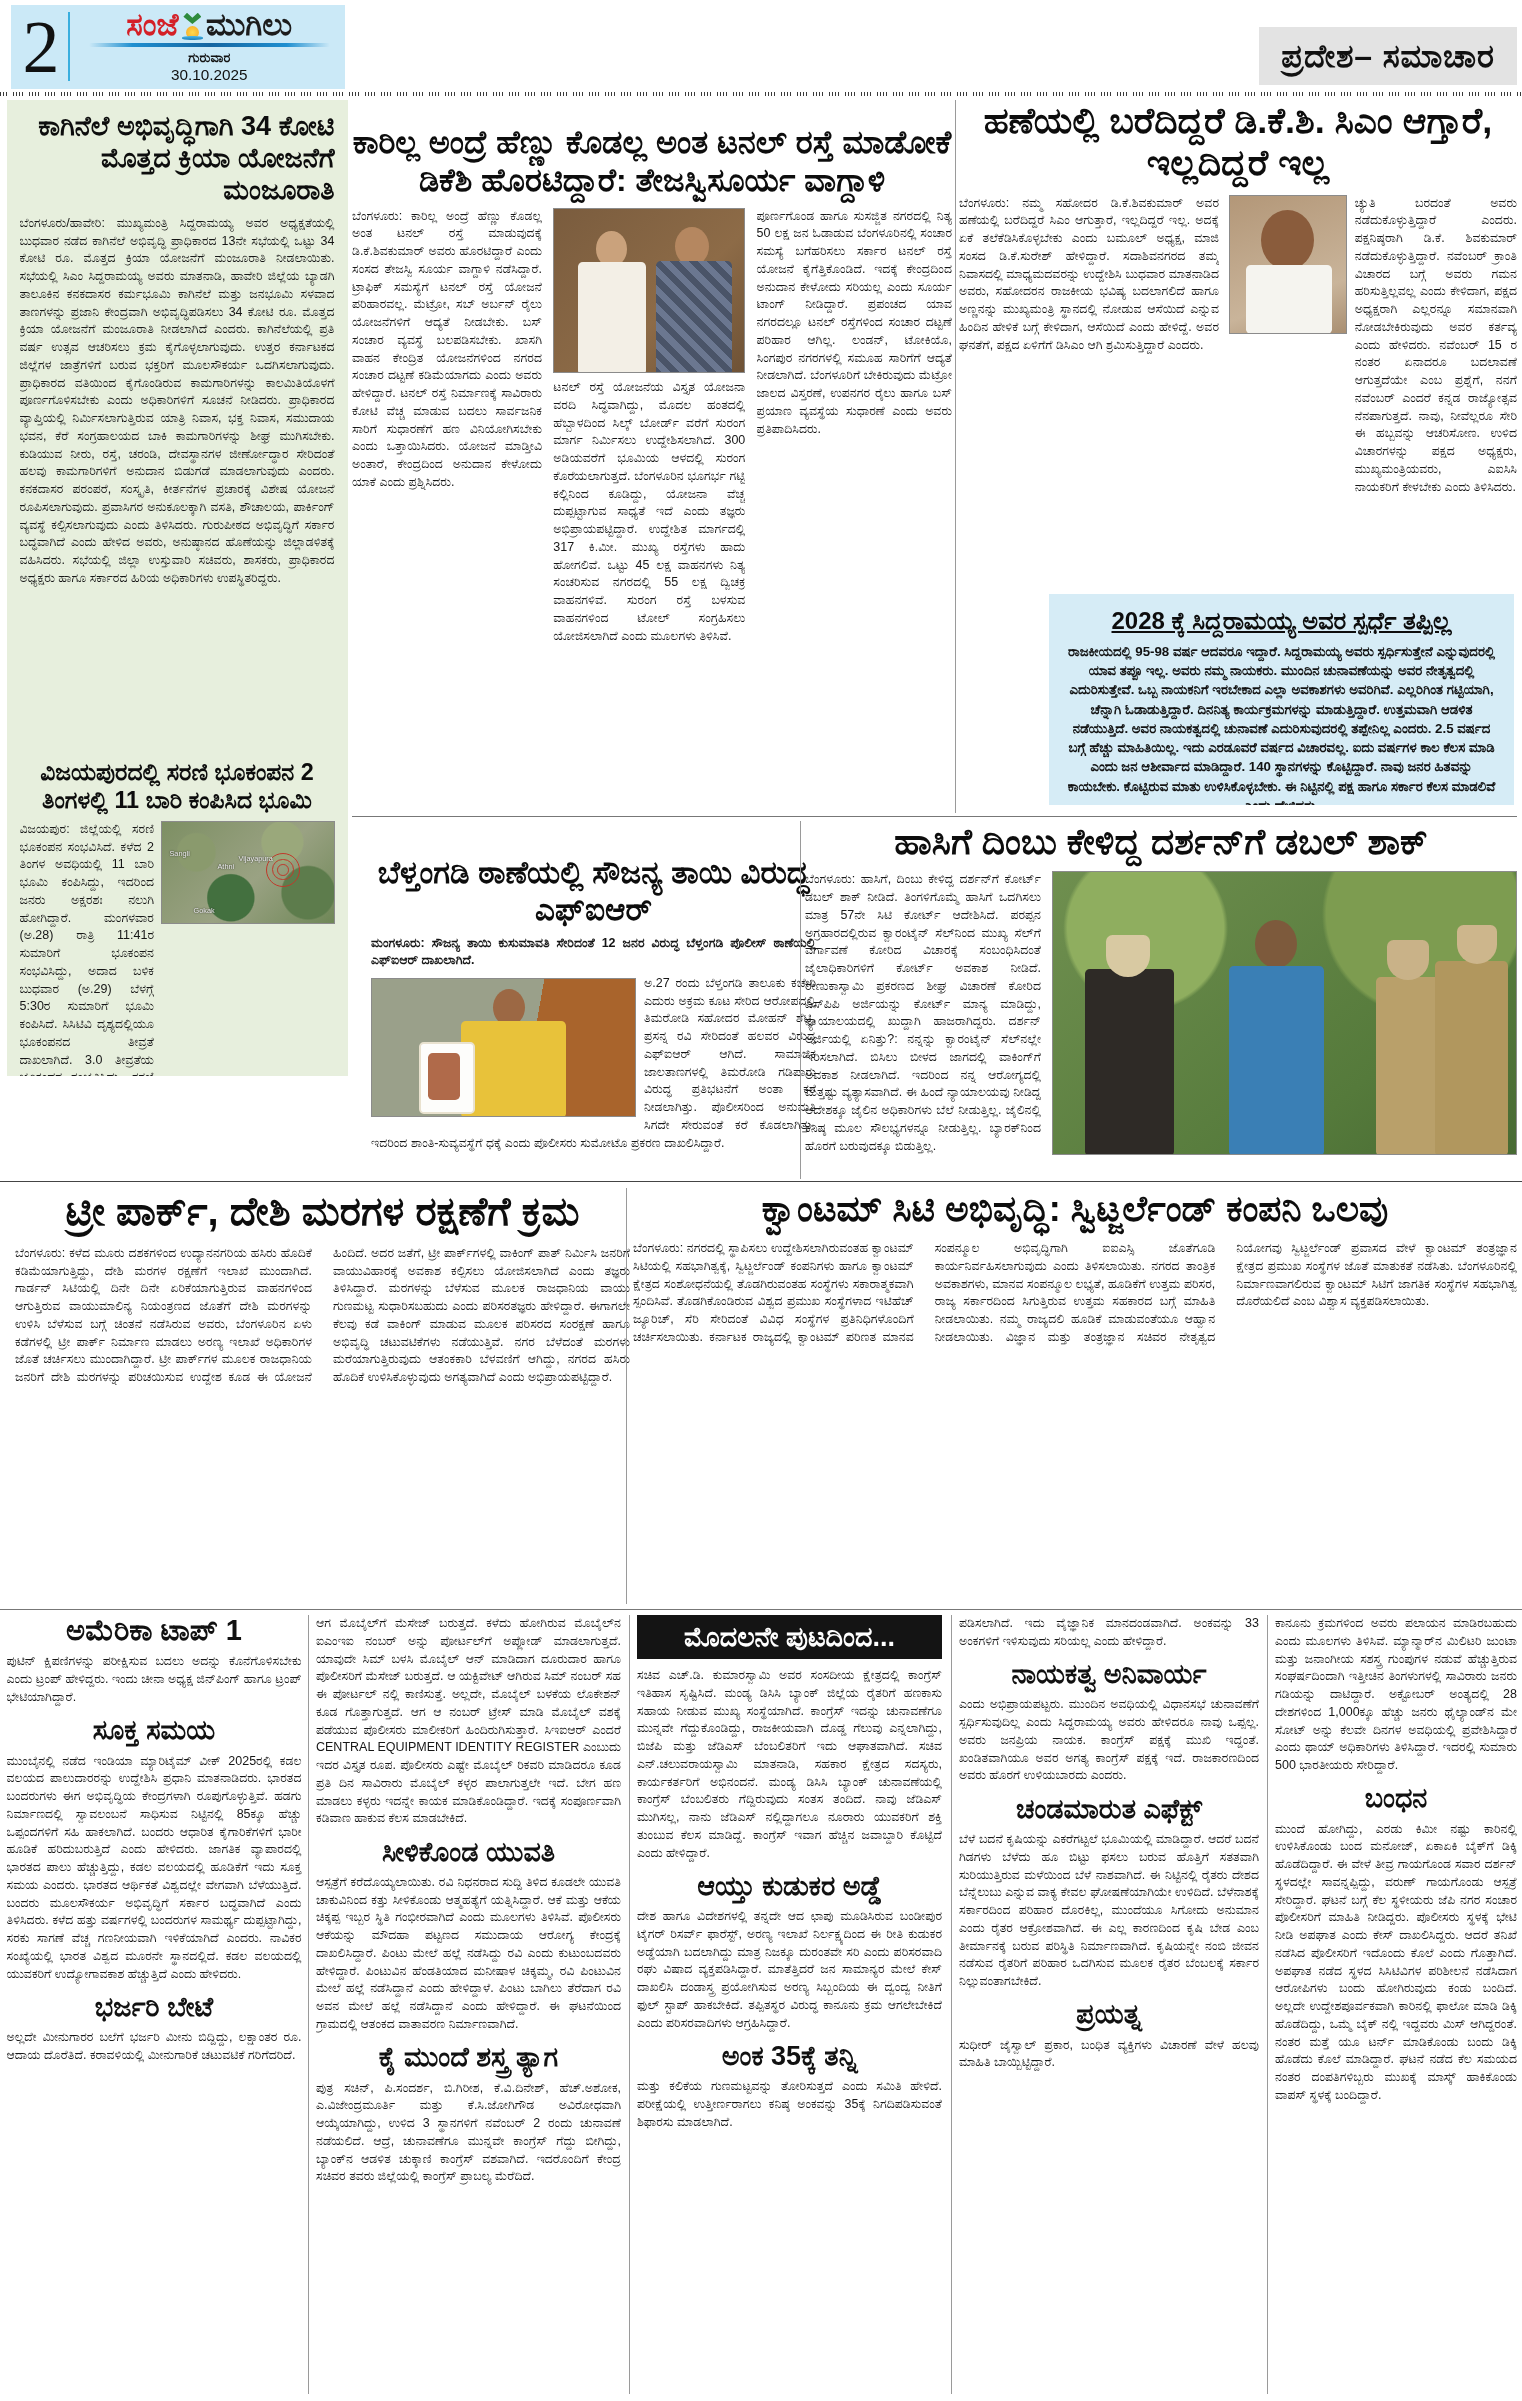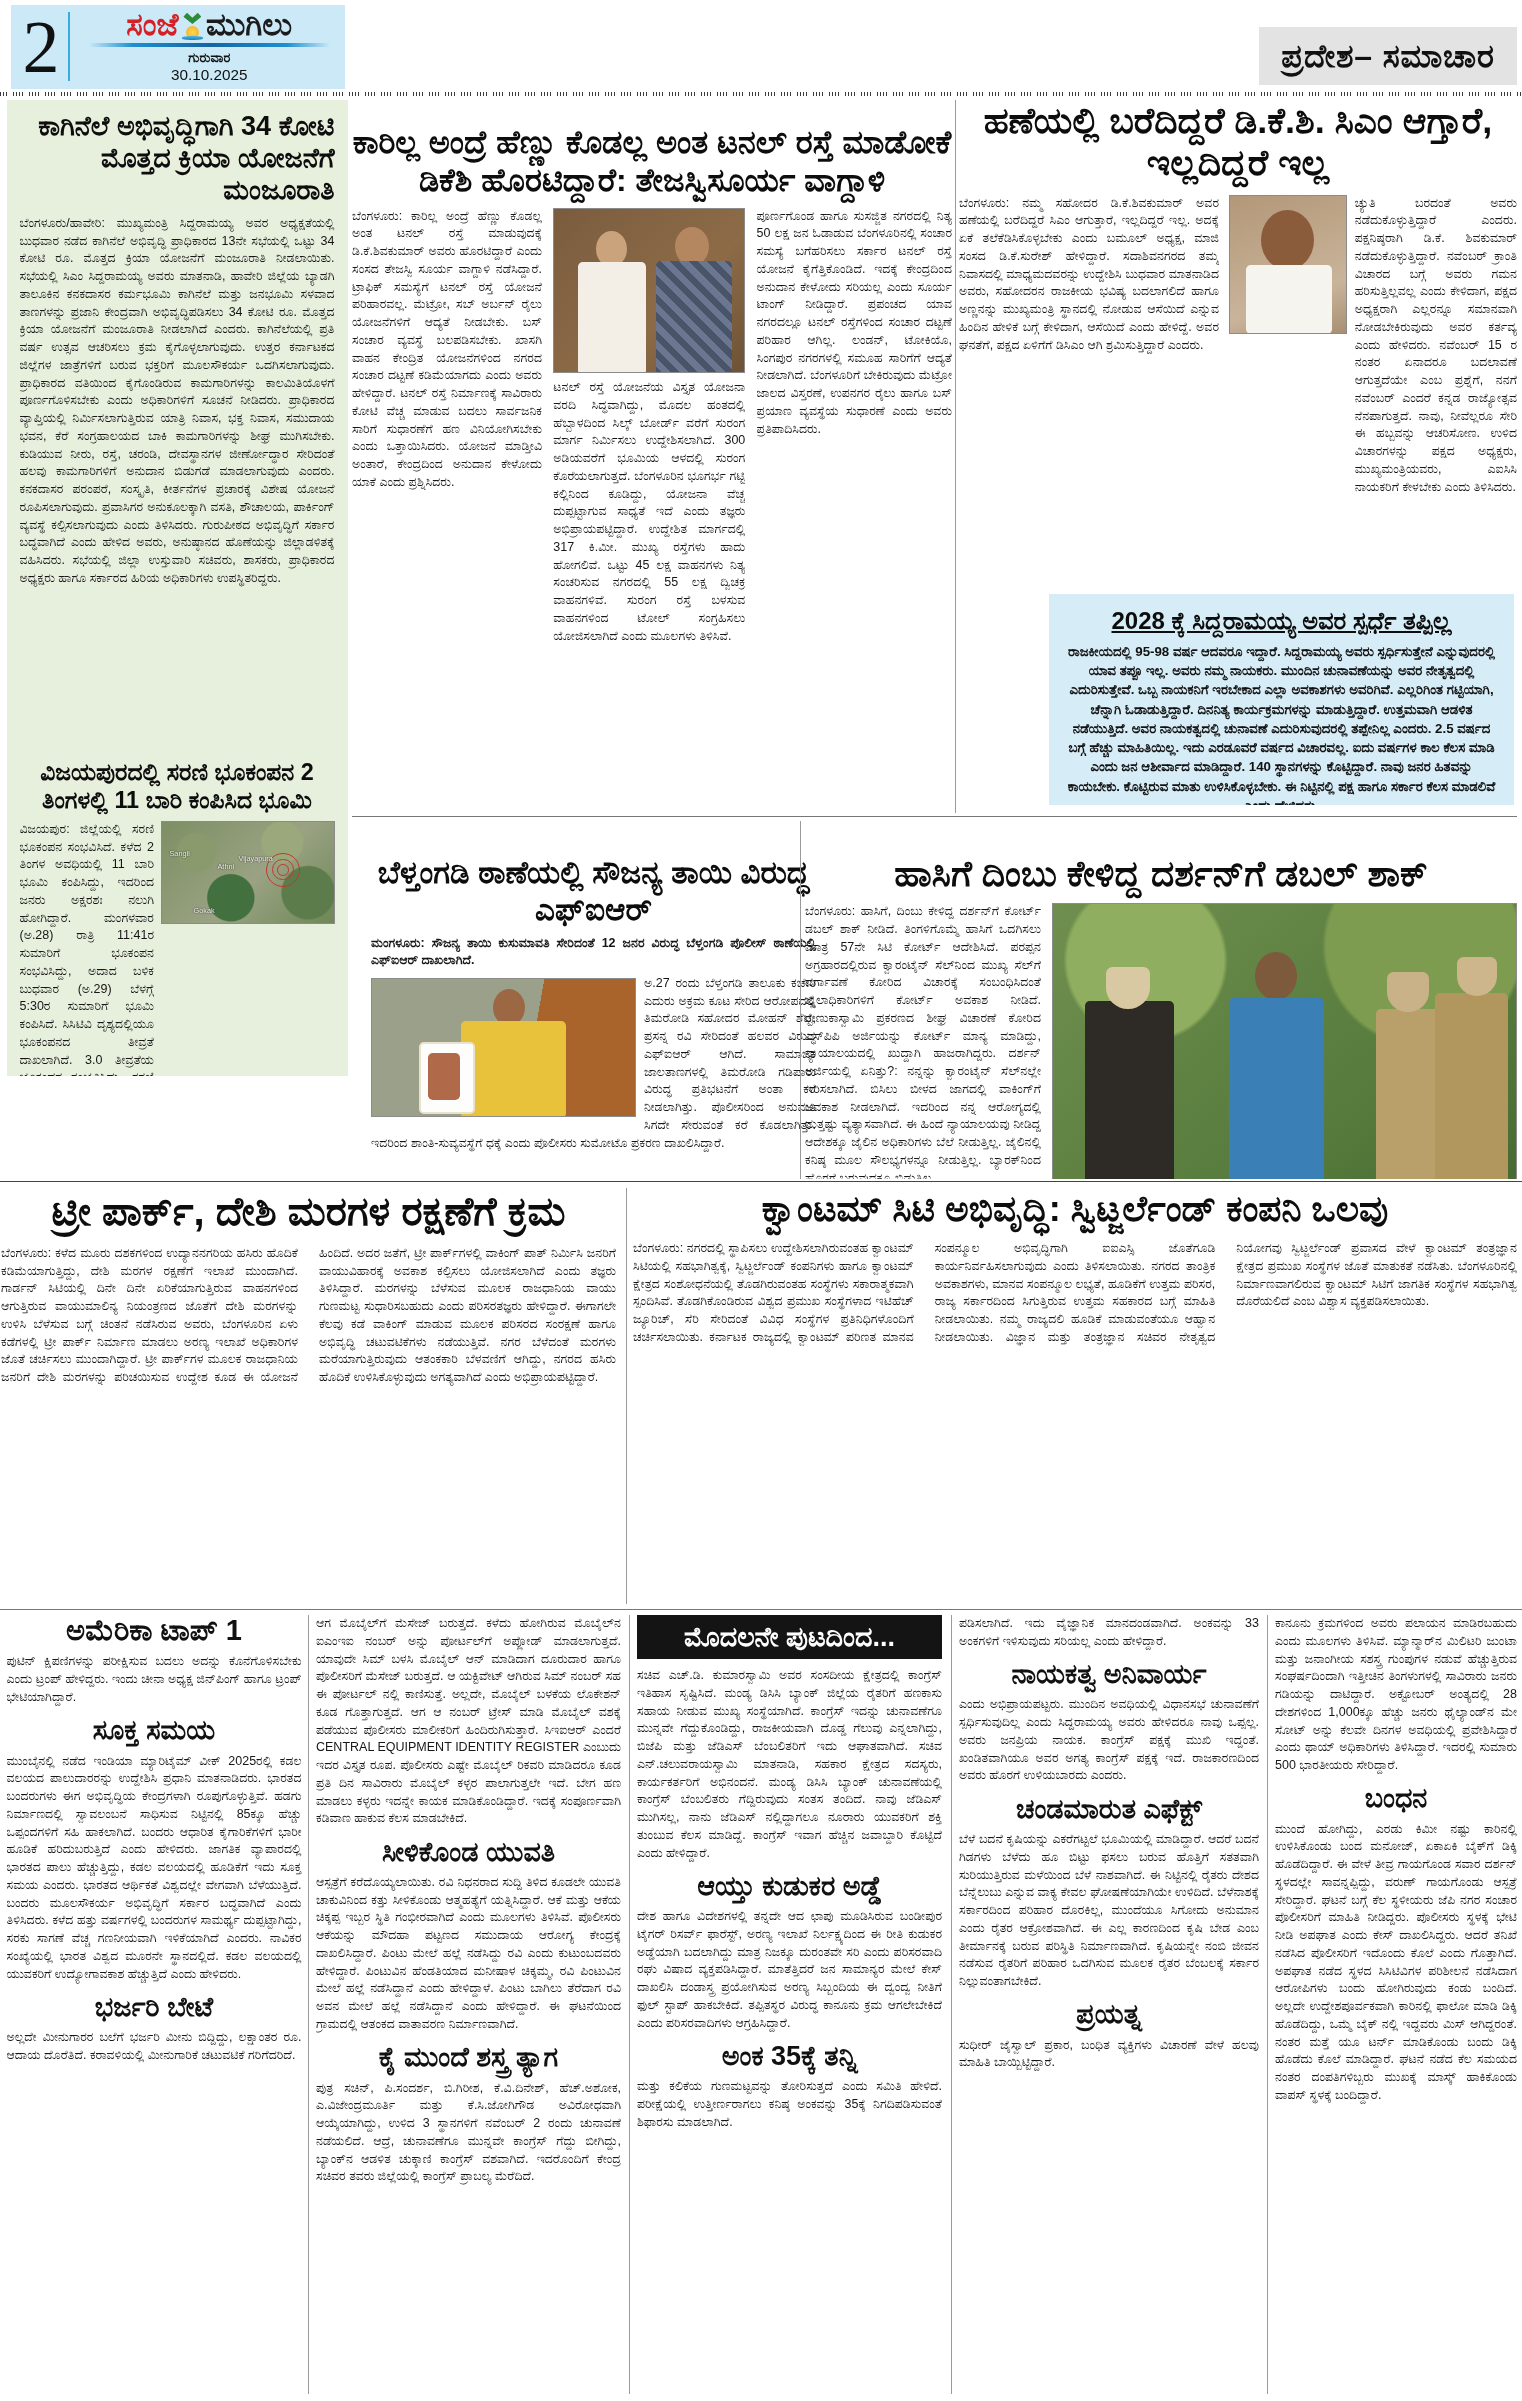--- a/index.html
+++ b/index.html
@@ -137,39 +137,39 @@
         <span class="sil" style="left:47px;top:63px;width:52px;height:68px;background:#fdfdfb;border:2.4px solid #e9e2cf;"></span>
         <span class="sil" style="left:56px;top:74px;width:32px;height:47px;background:#b06a4a;"></span>
       </div>
       <div class="bodytxt">ಅ.27 ರಂದು ಬೆಳ್ತಂಗಡಿ ತಾಲೂಕು ಕಚೇರಿ ಎದುರು ಅಕ್ರಮ ಕೂಟ ಸೇರಿದ ಆರೋಪದಲ್ಲಿ ತಿಮರೋಡಿ ಸಹೋದರ ಮೋಹನ್ ಶೆಟ್ಟಿ, ಪ್ರಸನ್ನ ರವಿ ಸೇರಿದಂತೆ ಹಲವರ ವಿರುದ್ಧ ಎಫ್ಐಆರ್ ಆಗಿದೆ. ಸಾಮಾಜಿಕ ಜಾಲತಾಣಗಳಲ್ಲಿ ತಿಮರೋಡಿ ಗಡಿಪಾರು ವಿರುದ್ಧ ಪ್ರತಿಭಟನೆಗೆ ಅಂತಾ ಕರೆ ನೀಡಲಾಗಿತ್ತು. ಪೊಲೀಸರಿಂದ ಅನುಮತಿ ಸಿಗದೇ ಸೇರುವಂತೆ ಕರೆ ಕೊಡಲಾಗಿತ್ತು. ಇದರಿಂದ ಶಾಂತಿ-ಸುವ್ಯವಸ್ಥೆಗೆ ಧಕ್ಕೆ ಎಂದು ಪೊಲೀಸರು ಸುಮೋಟೊ ಪ್ರಕರಣ ದಾಖಲಿಸಿದ್ದಾರೆ.</div>
     </div>
   </div>
 
   <div class="abs vrule" style="left:800px;top:821px;height:358px;"></div>
 
   <div class="abs" style="left:805px;top:821px;width:712px;height:358px;overflow:hidden;">
-    <div class="hl" style="font-size:36px;margin-top:32px;">ಹಾಸಿಗೆ ದಿಂಬು ಕೇಳಿದ್ದ ದರ್ಶನ್‌ಗೆ ಡಬಲ್ ಶಾಕ್</div>
+    <div class="hl" style="font-size:36px;">ಹಾಸಿಗೆ ದಿಂಬು ಕೇಳಿದ್ದ ದರ್ಶನ್‌ಗೆ ಡಬಲ್ ಶಾಕ್</div>
     <div style="display:flex;gap:11.3px;margin-top:8px;">
       <div class="bodytxt" style="width:236px;height:290px;overflow:hidden;">ಬೆಂಗಳೂರು: ಹಾಸಿಗೆ, ದಿಂಬು ಕೇಳಿದ್ದ ದರ್ಶನ್‌ಗೆ ಕೋರ್ಟ್ ಡಬಲ್ ಶಾಕ್ ನೀಡಿದೆ. ತಿಂಗಳಿಗೊಮ್ಮೆ ಹಾಸಿಗೆ ಒದಗಿಸಲು ಮಾತ್ರ 57ನೇ ಸಿಟಿ ಕೋರ್ಟ್ ಆದೇಶಿಸಿದೆ. ಪರಪ್ಪನ ಅಗ್ರಹಾರದಲ್ಲಿರುವ ಕ್ವಾರಂಟೈನ್ ಸೆಲ್‌ನಿಂದ ಮುಖ್ಯ ಸೆಲ್‌ಗೆ ವರ್ಗಾವಣೆ ಕೋರಿದ ವಿಚಾರಕ್ಕೆ ಸಂಬಂಧಿಸಿದಂತೆ ಜೈಲಾಧಿಕಾರಿಗಳಿಗೆ ಕೋರ್ಟ್ ಅವಕಾಶ ನೀಡಿದೆ. ರೇಣುಕಾಸ್ವಾಮಿ ಪ್ರಕರಣದ ಶೀಘ್ರ ವಿಚಾರಣೆ ಕೋರಿದ ಎಸ್‌ಪಿಪಿ ಅರ್ಜಿಯನ್ನು ಕೋರ್ಟ್ ಮಾನ್ಯ ಮಾಡಿದ್ದು, ನ್ಯಾಯಾಲಯದಲ್ಲಿ ಖುದ್ದಾಗಿ ಹಾಜರಾಗಿದ್ದರು. ದರ್ಶನ್ ಅರ್ಜಿಯಲ್ಲಿ ಏನಿತ್ತು?: ನನ್ನನ್ನು ಕ್ವಾರಂಟೈನ್ ಸೆಲ್‌ನಲ್ಲೇ ಇರಿಸಲಾಗಿದೆ. ಬಿಸಿಲು ಬೀಳದ ಜಾಗದಲ್ಲಿ ವಾಕಿಂಗ್‌ಗೆ ಅವಕಾಶ ನೀಡಲಾಗಿದೆ. ಇದರಿಂದ ನನ್ನ ಆರೋಗ್ಯದಲ್ಲಿ ಮತ್ತಷ್ಟು ವ್ಯತ್ಯಾಸವಾಗಿದೆ. ಈ ಹಿಂದೆ ನ್ಯಾಯಾಲಯವು ನೀಡಿದ್ದ ಆದೇಶಕ್ಕೂ ಜೈಲಿನ ಅಧಿಕಾರಿಗಳು ಬೆಲೆ ನೀಡುತ್ತಿಲ್ಲ. ಜೈಲಿನಲ್ಲಿ ಕನಿಷ್ಠ ಮೂಲ ಸೌಲಭ್ಯಗಳನ್ನೂ ನೀಡುತ್ತಿಲ್ಲ. ಬ್ಯಾರಕ್‌ನಿಂದ ಹೊರಗೆ ಬರುವುದಕ್ಕೂ ಬಿಡುತ್ತಿಲ್ಲ.</div>
       <div class="ph" style="flex:1;height:284px;background:radial-gradient(circle at 20% 20%,#8fae5f 0 18%,transparent 19%),radial-gradient(circle at 80% 15%,#7d9c50 0 22%,transparent 23%),linear-gradient(140deg,#6f8f4f,#557a3b 70%,#486a33);">
         <span class="sil" style="left:32px;top:97px;width:89px;height:187px;background:#2e2a26;"></span>
         <span class="head-c" style="left:53px;top:63px;width:44px;height:42px;background:#d8c9a2;border-radius:6.5px 6.5px 50% 50%;"></span>
         <span class="head-c" style="left:202px;top:48px;width:42px;height:48px;background:#7d5a3c;"></span>
         <span class="sil" style="left:176px;top:94px;width:95px;height:190px;background:#3a7fb5;"></span>
         <span class="sil" style="left:323px;top:105px;width:81px;height:179px;background:#b9a06a;"></span>
         <span class="head-c" style="left:334px;top:68px;width:42px;height:40px;background:#c9b288;border-radius:6.5px 6.5px 50% 50%;"></span>
         <span class="sil" style="right:8px;top:89px;width:73px;height:195px;background:#b1975e;"></span>
         <span class="head-c" style="right:19.4px;top:53px;width:40px;height:39px;background:#cdb68c;border-radius:6.5px 6.5px 50% 50%;"></span>
       </div>
     </div>
   </div>
 
   <div class="abs hrule" style="left:0;top:1181px;width:1523px;background:#444;"></div>
 
-  <div class="abs" style="left:1px;top:1188px;width:615px;height:416px;overflow:hidden;">
+  <div class="abs" style="left:15px;top:1188px;width:615px;height:416px;overflow:hidden;">
     <div class="hl" style="font-size:40px;">ಟ್ರೀ ಪಾರ್ಕ್, ದೇಶಿ ಮರಗಳ ರಕ್ಷಣೆಗೆ ಕ್ರಮ</div>
     <div class="bodytxt" style="margin-top:9.7px;column-count:2;column-gap:21px;height:347px;">ಬೆಂಗಳೂರು: ಕಳೆದ ಮೂರು ದಶಕಗಳಿಂದ ಉದ್ಯಾನನಗರಿಯ ಹಸಿರು ಹೊದಿಕೆ ಕಡಿಮೆಯಾಗುತ್ತಿದ್ದು, ದೇಶಿ ಮರಗಳ ರಕ್ಷಣೆಗೆ ಇಲಾಖೆ ಮುಂದಾಗಿದೆ. ಗಾರ್ಡನ್ ಸಿಟಿಯಲ್ಲಿ ದಿನೇ ದಿನೇ ಏರಿಕೆಯಾಗುತ್ತಿರುವ ವಾಹನಗಳಿಂದ ಆಗುತ್ತಿರುವ ವಾಯುಮಾಲಿನ್ಯ ನಿಯಂತ್ರಣದ ಜೊತೆಗೆ ದೇಶಿ ಮರಗಳನ್ನು ಉಳಿಸಿ ಬೆಳೆಸುವ ಬಗ್ಗೆ ಚಿಂತನೆ ನಡೆಸಿರುವ ಅವರು, ಬೆಂಗಳೂರಿನ ಏಳು ಕಡೆಗಳಲ್ಲಿ ಟ್ರೀ ಪಾರ್ಕ್ ನಿರ್ಮಾಣ ಮಾಡಲು ಅರಣ್ಯ ಇಲಾಖೆ ಅಧಿಕಾರಿಗಳ ಜೊತೆ ಚರ್ಚಿಸಲು ಮುಂದಾಗಿದ್ದಾರೆ. ಟ್ರೀ ಪಾರ್ಕ್‌ಗಳ ಮೂಲಕ ರಾಜಧಾನಿಯ ಜನರಿಗೆ ದೇಶಿ ಮರಗಳನ್ನು ಪರಿಚಯಿಸುವ ಉದ್ದೇಶ ಕೂಡ ಈ ಯೋಜನೆ ಹಿಂದಿದೆ. ಅದರ ಜತೆಗೆ, ಟ್ರೀ ಪಾರ್ಕ್‌ಗಳಲ್ಲಿ ವಾಕಿಂಗ್ ಪಾತ್ ನಿರ್ಮಿಸಿ ಜನರಿಗೆ ವಾಯುವಿಹಾರಕ್ಕೆ ಅವಕಾಶ ಕಲ್ಪಿಸಲು ಯೋಜಿಸಲಾಗಿದೆ ಎಂದು ತಜ್ಞರು ತಿಳಿಸಿದ್ದಾರೆ. ಮರಗಳನ್ನು ಬೆಳೆಸುವ ಮೂಲಕ ರಾಜಧಾನಿಯ ವಾಯು ಗುಣಮಟ್ಟ ಸುಧಾರಿಸಬಹುದು ಎಂದು ಪರಿಸರತಜ್ಞರು ಹೇಳಿದ್ದಾರೆ. ಈಗಾಗಲೇ ಕೆಲವು ಕಡೆ ವಾಕಿಂಗ್ ಮಾಡುವ ಮೂಲಕ ಪರಿಸರದ ಸಂರಕ್ಷಣೆ ಹಾಗೂ ಅಭಿವೃದ್ಧಿ ಚಟುವಟಿಕೆಗಳು ನಡೆಯುತ್ತಿವೆ. ನಗರ ಬೆಳೆದಂತೆ ಮರಗಳು ಮರೆಯಾಗುತ್ತಿರುವುದು ಆತಂಕಕಾರಿ ಬೆಳವಣಿಗೆ ಆಗಿದ್ದು, ನಗರದ ಹಸಿರು ಹೊದಿಕೆ ಉಳಿಸಿಕೊಳ್ಳುವುದು ಅಗತ್ಯವಾಗಿದೆ ಎಂದು ಅಭಿಪ್ರಾಯಪಟ್ಟಿದ್ದಾರೆ.</div>
   </div>
 
   <div class="abs vrule" style="left:626px;top:1188px;height:416px;"></div>
 
   <div class="abs" style="left:633px;top:1188px;width:884px;height:416px;overflow:hidden;">
     <div class="hl" style="font-size:36px;">ಕ್ವಾಂಟಮ್ ಸಿಟಿ ಅಭಿವೃದ್ಧಿ: ಸ್ವಿಟ್ಜರ್ಲೆಂಡ್ ಕಂಪನಿ ಒಲವು</div>
     <div class="bodytxt" style="margin-top:9.7px;column-count:3;column-gap:21px;height:339px;">ಬೆಂಗಳೂರು: ನಗರದಲ್ಲಿ ಸ್ಥಾಪಿಸಲು ಉದ್ದೇಶಿಸಲಾಗಿರುವಂತಹ ಕ್ವಾಂಟಮ್ ಸಿಟಿಯಲ್ಲಿ ಸಹಭಾಗಿತ್ವಕ್ಕೆ, ಸ್ವಿಟ್ಜರ್ಲೆಂಡ್ ಕಂಪನಿಗಳು ಹಾಗೂ ಕ್ವಾಂಟಮ್ ಕ್ಷೇತ್ರದ ಸಂಶೋಧನೆಯಲ್ಲಿ ತೊಡಗಿರುವಂತಹ ಸಂಸ್ಥೆಗಳು ಸಕಾರಾತ್ಮಕವಾಗಿ ಸ್ಪಂದಿಸಿವೆ. ತೊಡಗಿಕೊಂಡಿರುವ ವಿಶ್ವದ ಪ್ರಮುಖ ಸಂಸ್ಥೆಗಳಾದ ಇಟಿಹೆಚ್ ಜ್ಯೂರಿಚ್, ಸೆರಿ ಸೇರಿದಂತೆ ವಿವಿಧ ಸಂಸ್ಥೆಗಳ ಪ್ರತಿನಿಧಿಗಳೊಂದಿಗೆ ಚರ್ಚಿಸಲಾಯಿತು. ಕರ್ನಾಟಕ ರಾಜ್ಯದಲ್ಲಿ ಕ್ವಾಂಟಮ್ ಪರಿಣತ ಮಾನವ ಸಂಪನ್ಮೂಲ ಅಭಿವೃದ್ಧಿಗಾಗಿ ಐಐಎಸ್ಸಿ ಜೊತೆಗೂಡಿ ಕಾರ್ಯನಿರ್ವಹಿಸಲಾಗುವುದು ಎಂದು ತಿಳಿಸಲಾಯಿತು. ನಗರದ ತಾಂತ್ರಿಕ ಅವಕಾಶಗಳು, ಮಾನವ ಸಂಪನ್ಮೂಲ ಲಭ್ಯತೆ, ಹೂಡಿಕೆಗೆ ಉತ್ತಮ ಪರಿಸರ, ರಾಜ್ಯ ಸರ್ಕಾರದಿಂದ ಸಿಗುತ್ತಿರುವ ಉತ್ತಮ ಸಹಕಾರದ ಬಗ್ಗೆ ಮಾಹಿತಿ ನೀಡಲಾಯಿತು. ನಮ್ಮ ರಾಜ್ಯದಲಿ ಹೂಡಿಕೆ ಮಾಡುವಂತೆಯೂ ಆಹ್ವಾನ ನೀಡಲಾಯಿತು. ವಿಜ್ಞಾನ ಮತ್ತು ತಂತ್ರಜ್ಞಾನ ಸಚಿವರ ನೇತೃತ್ವದ ನಿಯೋಗವು ಸ್ವಿಟ್ಜರ್ಲೆಂಡ್ ಪ್ರವಾಸದ ವೇಳೆ ಕ್ವಾಂಟಮ್ ತಂತ್ರಜ್ಞಾನ ಕ್ಷೇತ್ರದ ಪ್ರಮುಖ ಸಂಸ್ಥೆಗಳ ಜೊತೆ ಮಾತುಕತೆ ನಡೆಸಿತು. ಬೆಂಗಳೂರಿನಲ್ಲಿ ನಿರ್ಮಾಣವಾಗಲಿರುವ ಕ್ವಾಂಟಮ್ ಸಿಟಿಗೆ ಜಾಗತಿಕ ಸಂಸ್ಥೆಗಳ ಸಹಭಾಗಿತ್ವ ದೊರೆಯಲಿದೆ ಎಂಬ ವಿಶ್ವಾಸ ವ್ಯಕ್ತಪಡಿಸಲಾಯಿತು.</div>
   </div>

